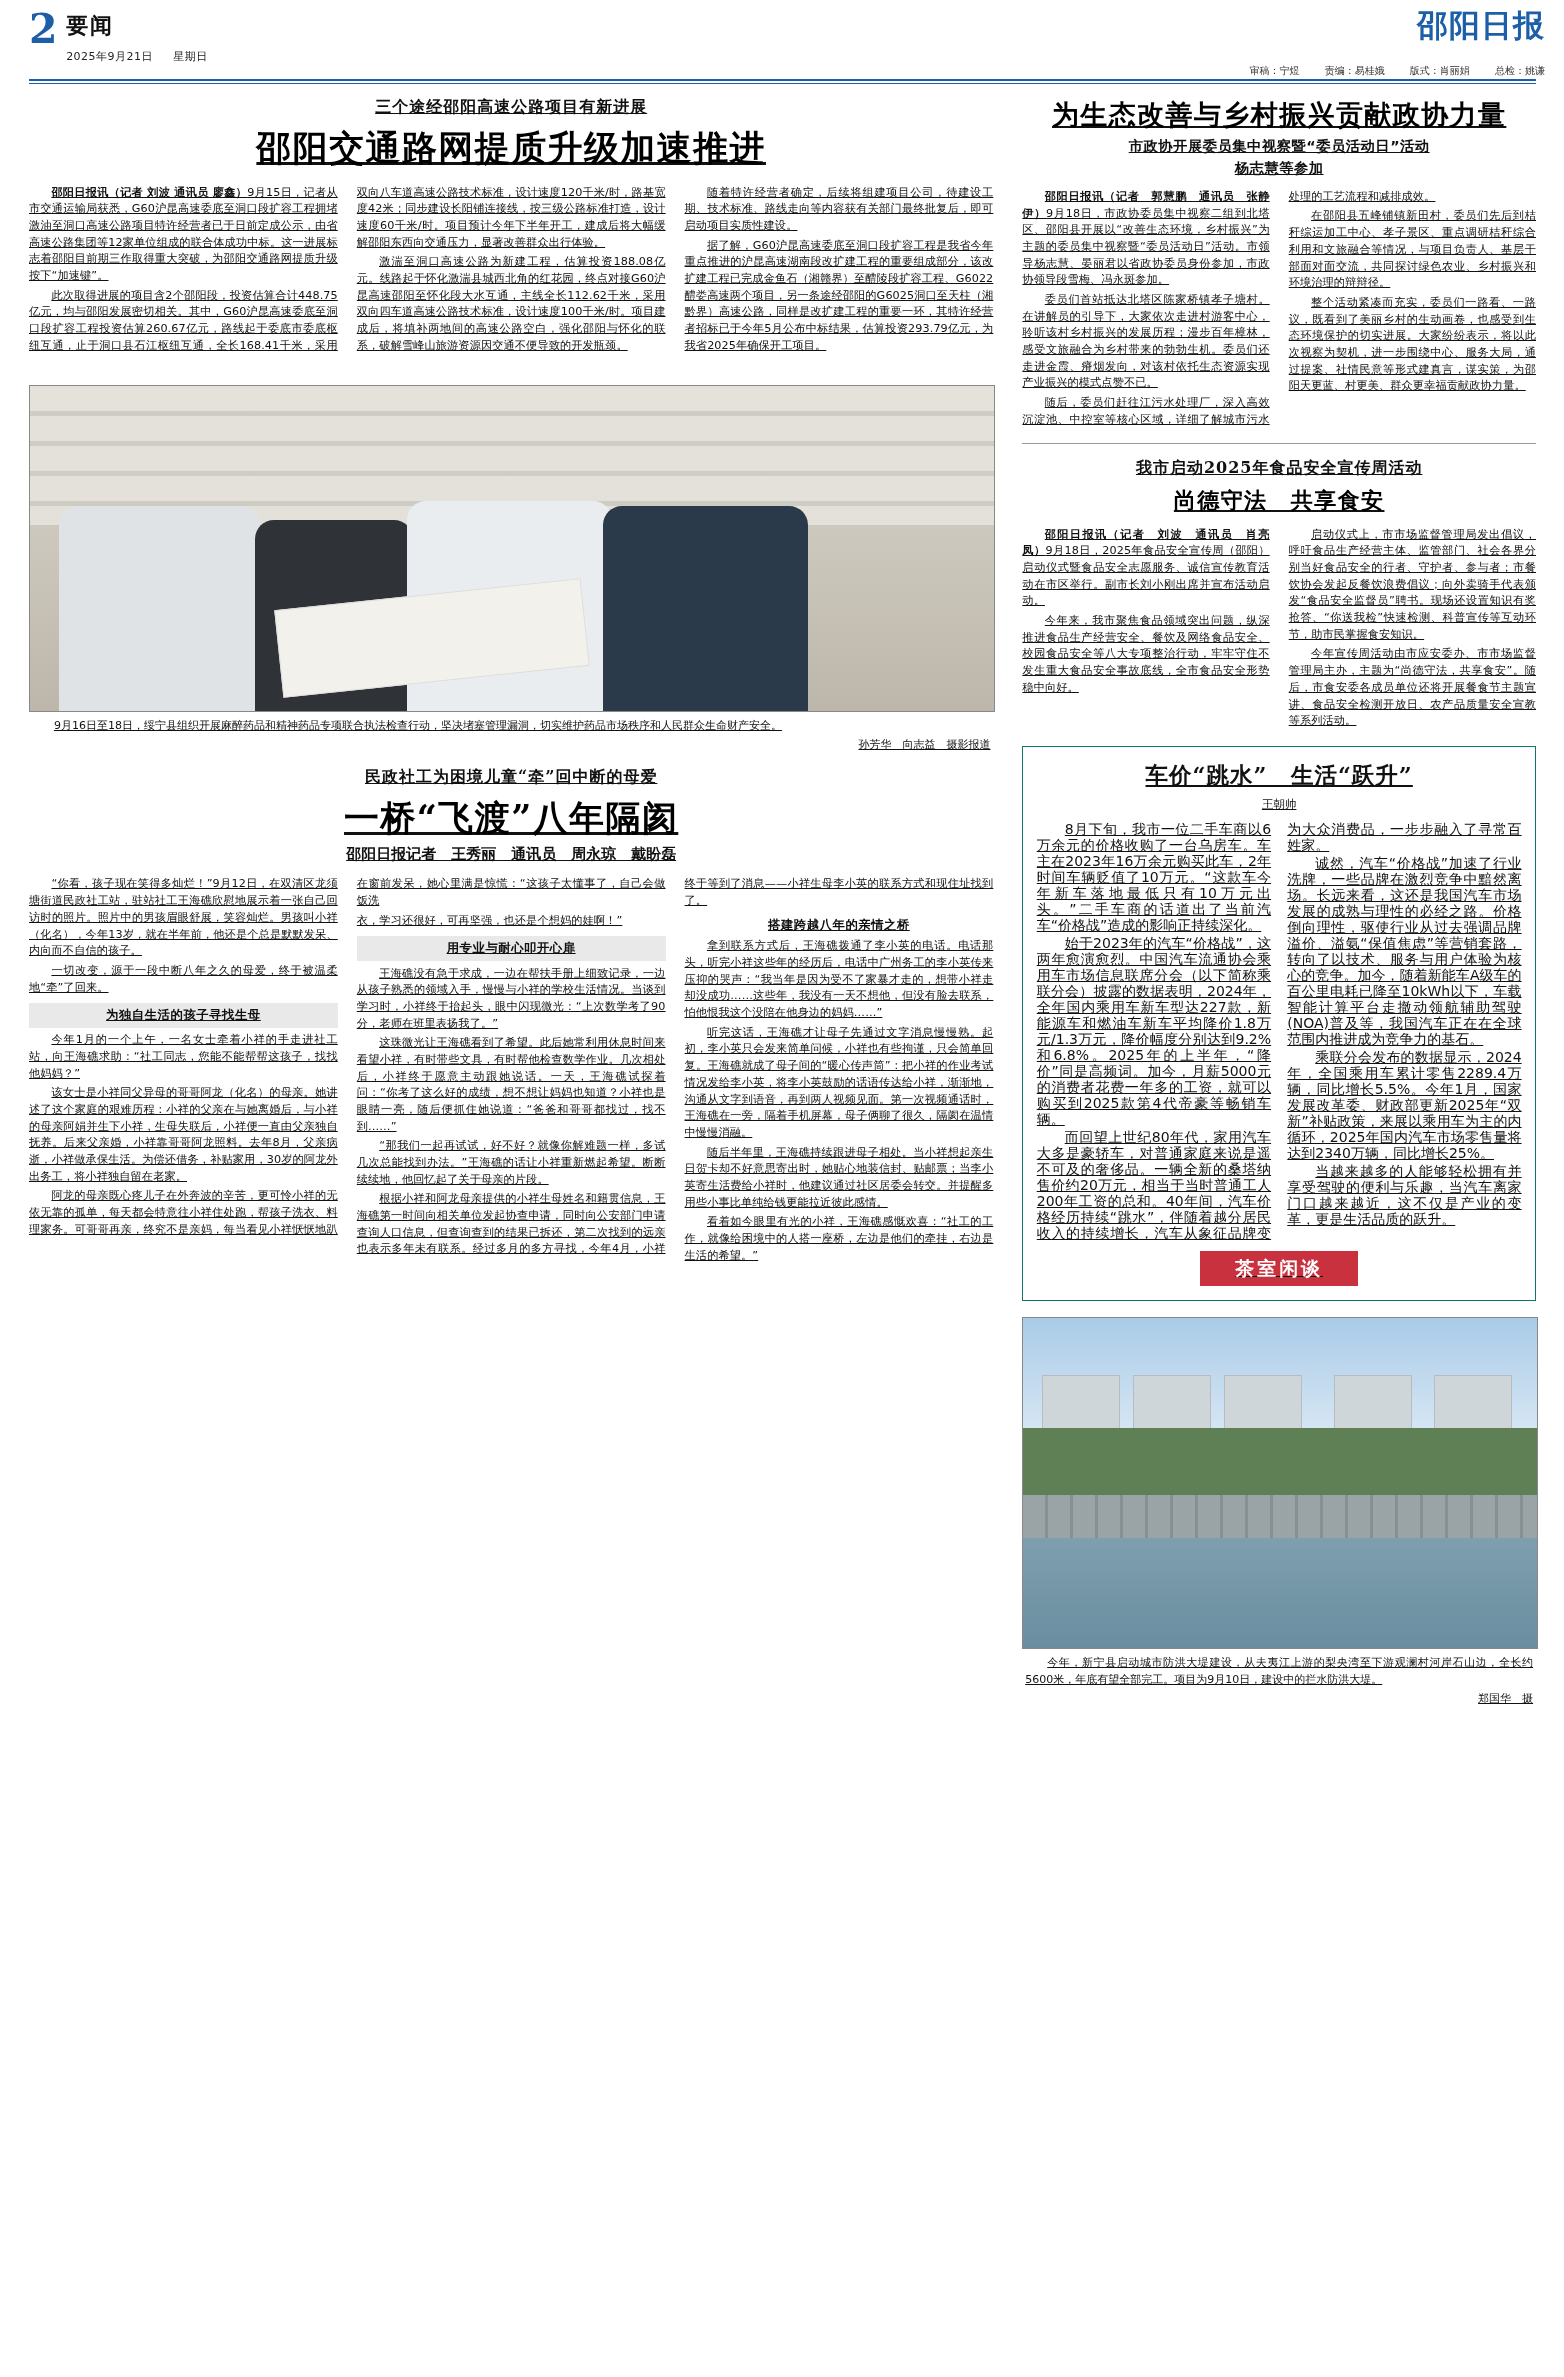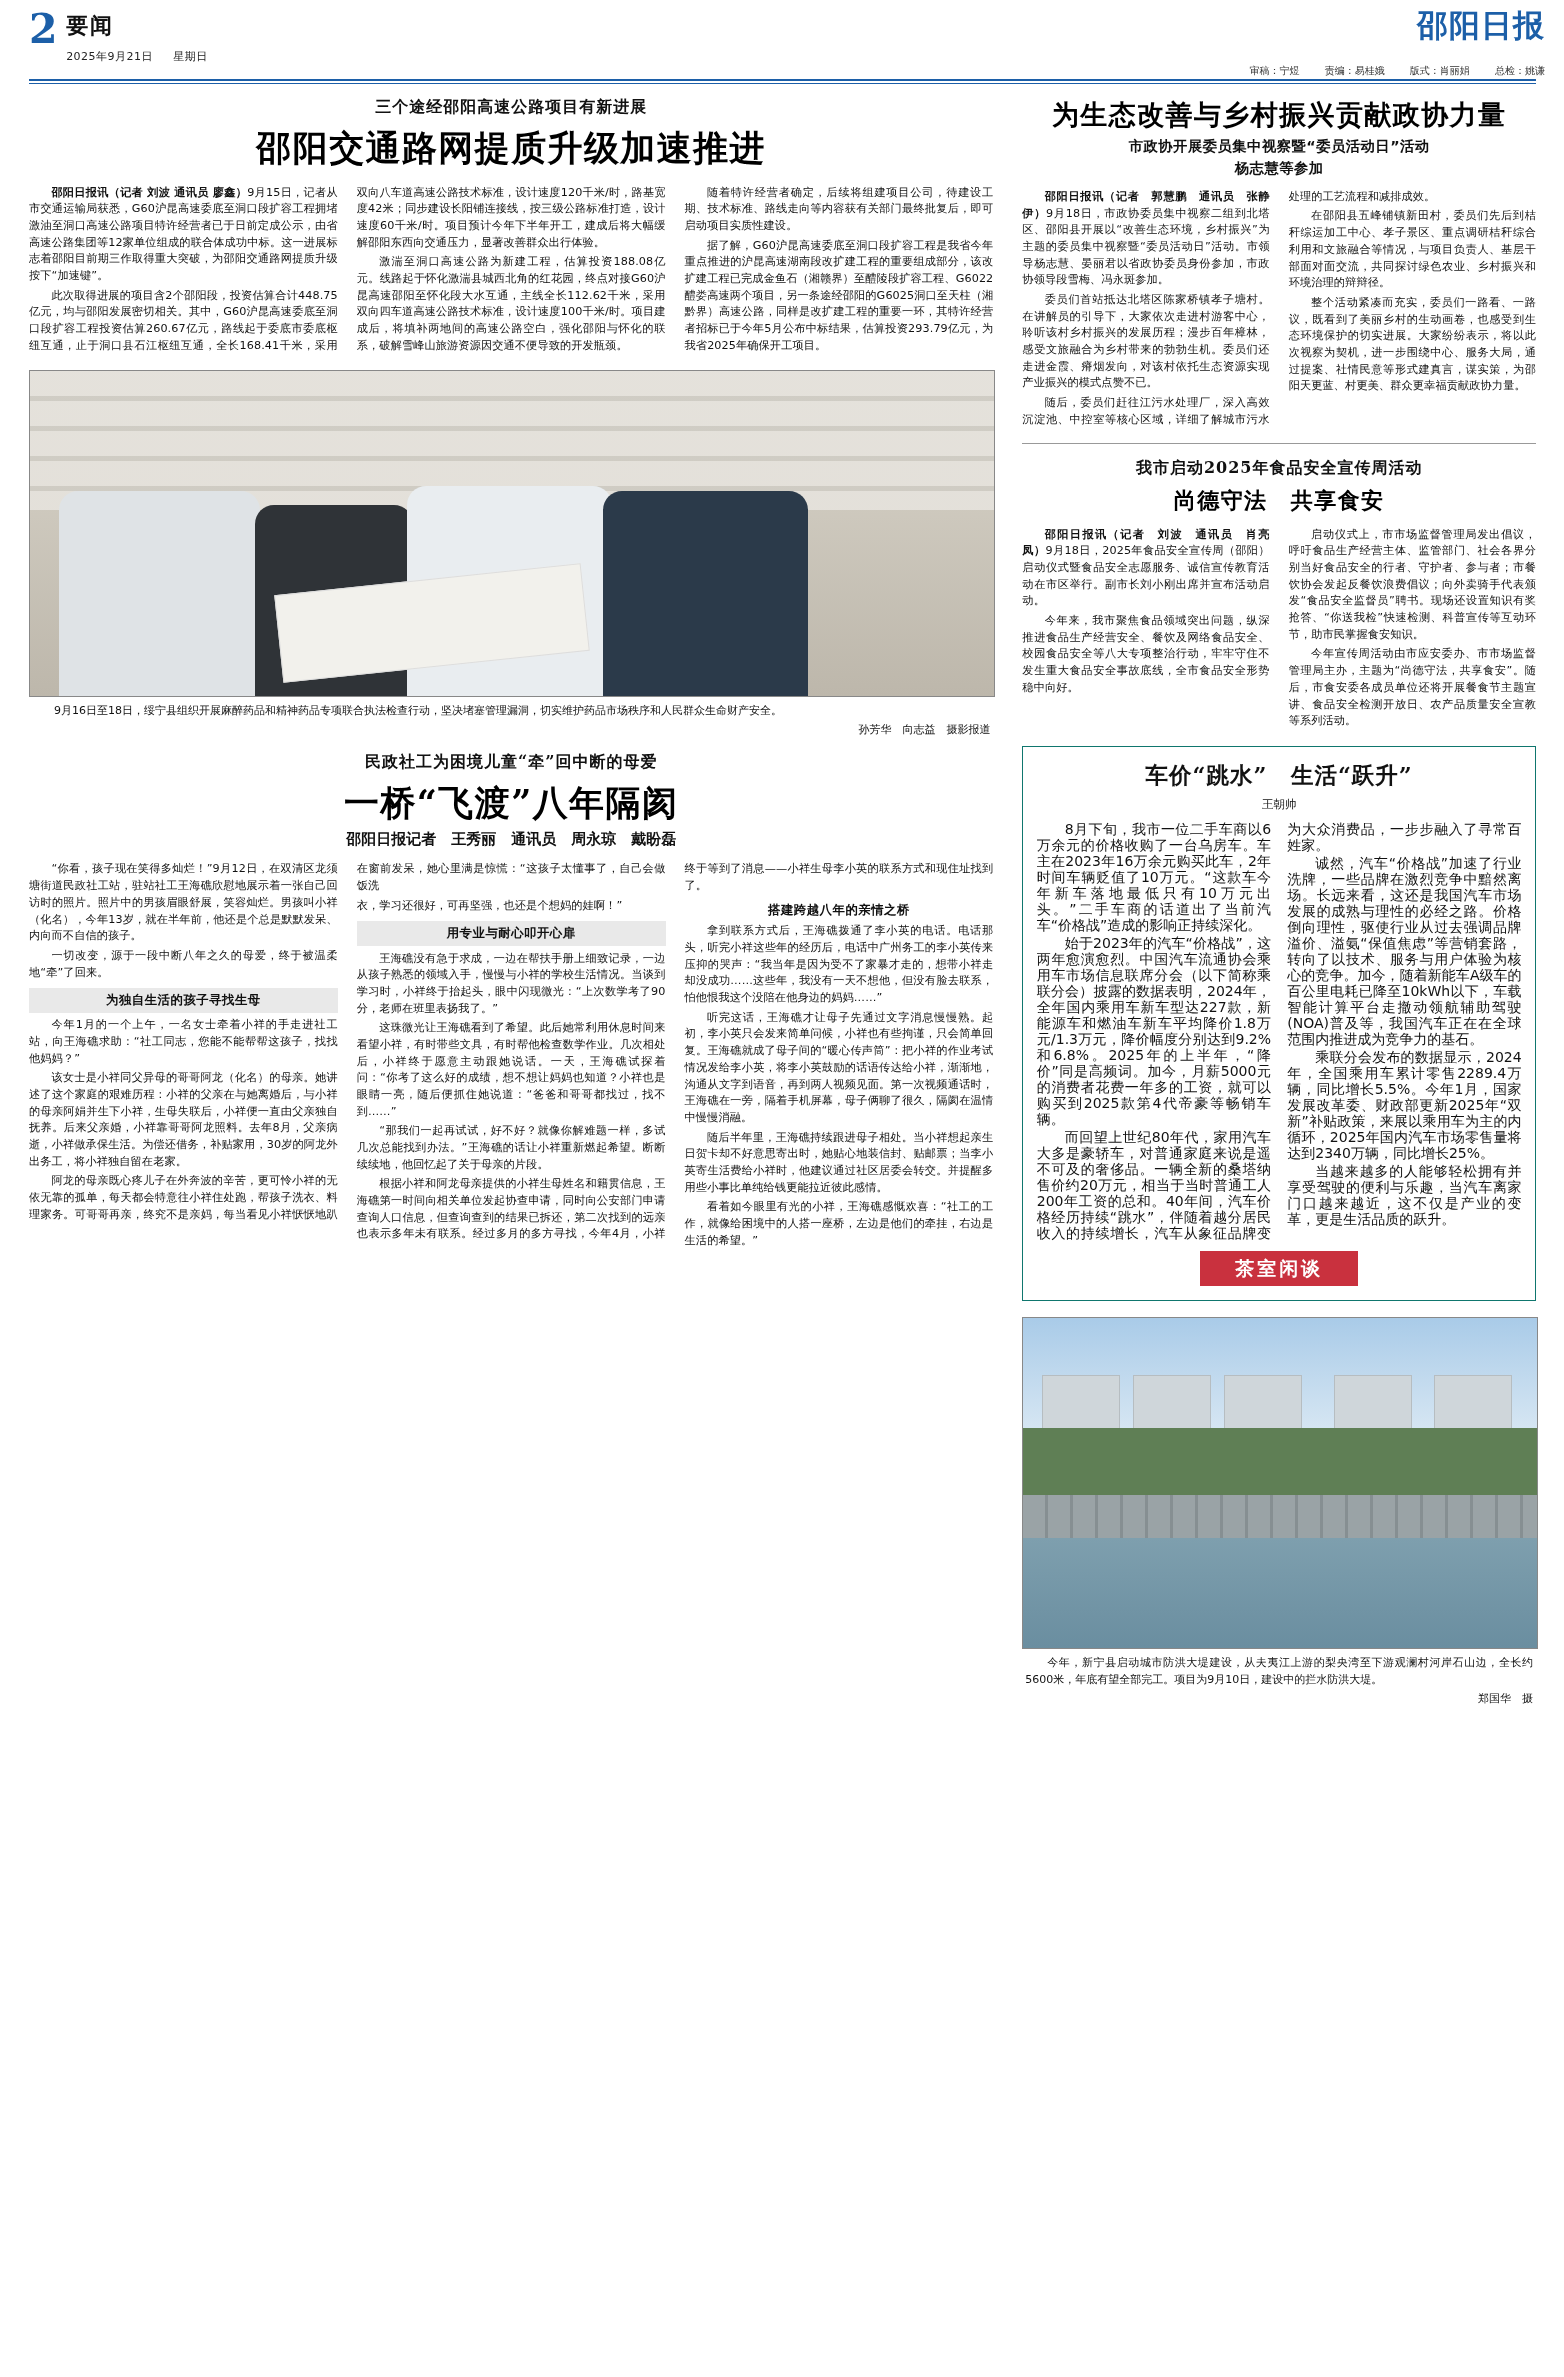--- a/index.html
+++ b/index.html
@@ -15,21 +15,21 @@
   .mast-date{margin-top:7.6px;font-size:11px;color:#222;letter-spacing:0.5px;}
   .mast-date span{margin-right:16.2px;}
   .mast-right{position:absolute;right:20px;top:4.8px;text-align:right;}
   .paper-title{font-family:"DejaVu Serif","Liberation Serif",serif;font-size:31px;font-weight:bold;color:#1c5fa8;letter-spacing:1px;}
   .credits{margin-top:17px;font-size:10px;color:#333;}
   .credits span{margin-left:22px;}
   .rule-thick{height:2.4px;background:#1c5fa8;margin:0 29px;}
   .rule-thin{height:1px;background:#1c5fa8;margin:1.9px 29px 0 29px;}
 
   
-  .content{position:relative;margin:12.4px 29px 0 29px;display:flex;gap:0;}
+  .content{position:relative;margin:12.4px 29px 0 29px;display:flex;gap:0;text-decoration:underline;}
   .col-left{width:965px;}
   .col-right{width:514px;margin-left:29px;}
 
   
   .shoulder{text-align:center;font-family:"DejaVu Serif","Liberation Serif",serif;font-size:16px;font-weight:bold;letter-spacing:1px;color:#111;}
   .mainhead{text-align:center;font-family:"DejaVu Serif","Liberation Serif",serif;font-size:35px;font-weight:bold;letter-spacing:1.4px;color:#000;margin:7.6px 0 1.9px;}
   .mainhead.sm{font-size:27px;}
   .mainhead.xs{font-size:22px;}
   .subhead{text-align:center;font-size:14.3px;font-weight:bold;color:#111;margin-top:4.8px;letter-spacing:0.5px;}
 
@@ -114,21 +114,21 @@
         <div class="mainhead">邵阳交通路网提质升级加速推进</div>
         <div class="cols3">
           <p class="t"><b>邵阳日报讯（记者 刘波 通讯员 廖鑫）</b><span>9月15日，记者从市交通运输局获悉，G60沪昆高速委底至洞口段扩容工程拥堵激油至洞口高速公路项目特许经营者已于日前定成公示，由省高速公路集团等12家单位组成的联合体成功中标。这一进展标志着邵阳目前期三作取得重大突破，为邵阳交通路网提质升级按下“加速键”。</span></p>
           <p class="t">此次取得进展的项目含2个邵阳段，投资估算合计448.75亿元，均与邵阳发展密切相关。其中，G60沪昆高速委底至洞口段扩容工程投资估算260.67亿元，路线起于委底市委底枢纽互通，止于洞口县石江枢纽互通，全长168.41千米，采用双向八车道高速公路技术标准，设计速度120千米/时，路基宽度42米；同步建设长阳铺连接线，按三级公路标准打造，设计速度60千米/时。项目预计今年下半年开工，建成后将大幅缓解邵阳东西向交通压力，显著改善群众出行体验。</p>
           <p class="t">激湍至洞口高速公路为新建工程，估算投资188.08亿元。线路起于怀化激湍县城西北角的红花园，终点对接G60沪昆高速邵阳至怀化段大水互通，主线全长112.62千米，采用双向四车道高速公路技术标准，设计速度100千米/时。项目建成后，将填补两地间的高速公路空白，强化邵阳与怀化的联系，破解雪峰山旅游资源因交通不便导致的开发瓶颈。</p>
           <p class="t">随着特许经营者确定，后续将组建项目公司，待建设工期、技术标准、路线走向等内容获有关部门最终批复后，即可启动项目实质性建设。</p>
           <p class="t">据了解，G60沪昆高速委底至洞口段扩容工程是我省今年重点推进的沪昆高速湖南段改扩建工程的重要组成部分，该改扩建工程已完成金鱼石（湘赣界）至醴陵段扩容工程、G6022醴娄高速两个项目，另一条途经邵阳的G6025洞口至天柱（湘黔界）高速公路，同样是改扩建工程的重要一环，其特许经营者招标已于今年5月公布中标结果，估算投资293.79亿元，为我省2025年确保开工项目。</p>
         </div>
       </div>
 
-      <div style="margin-top:13px;">
+      <div style="margin-top:28px;">
         <div class="photo ph1 photo-frame">
           <div class="shelf"></div>
           <div class="men">
             <div class="m m1"></div>
             <div class="m m2"></div>
             <div class="m m3"></div>
             <div class="m m4"></div>
             <div class="paper"></div>
           </div>
         </div>

